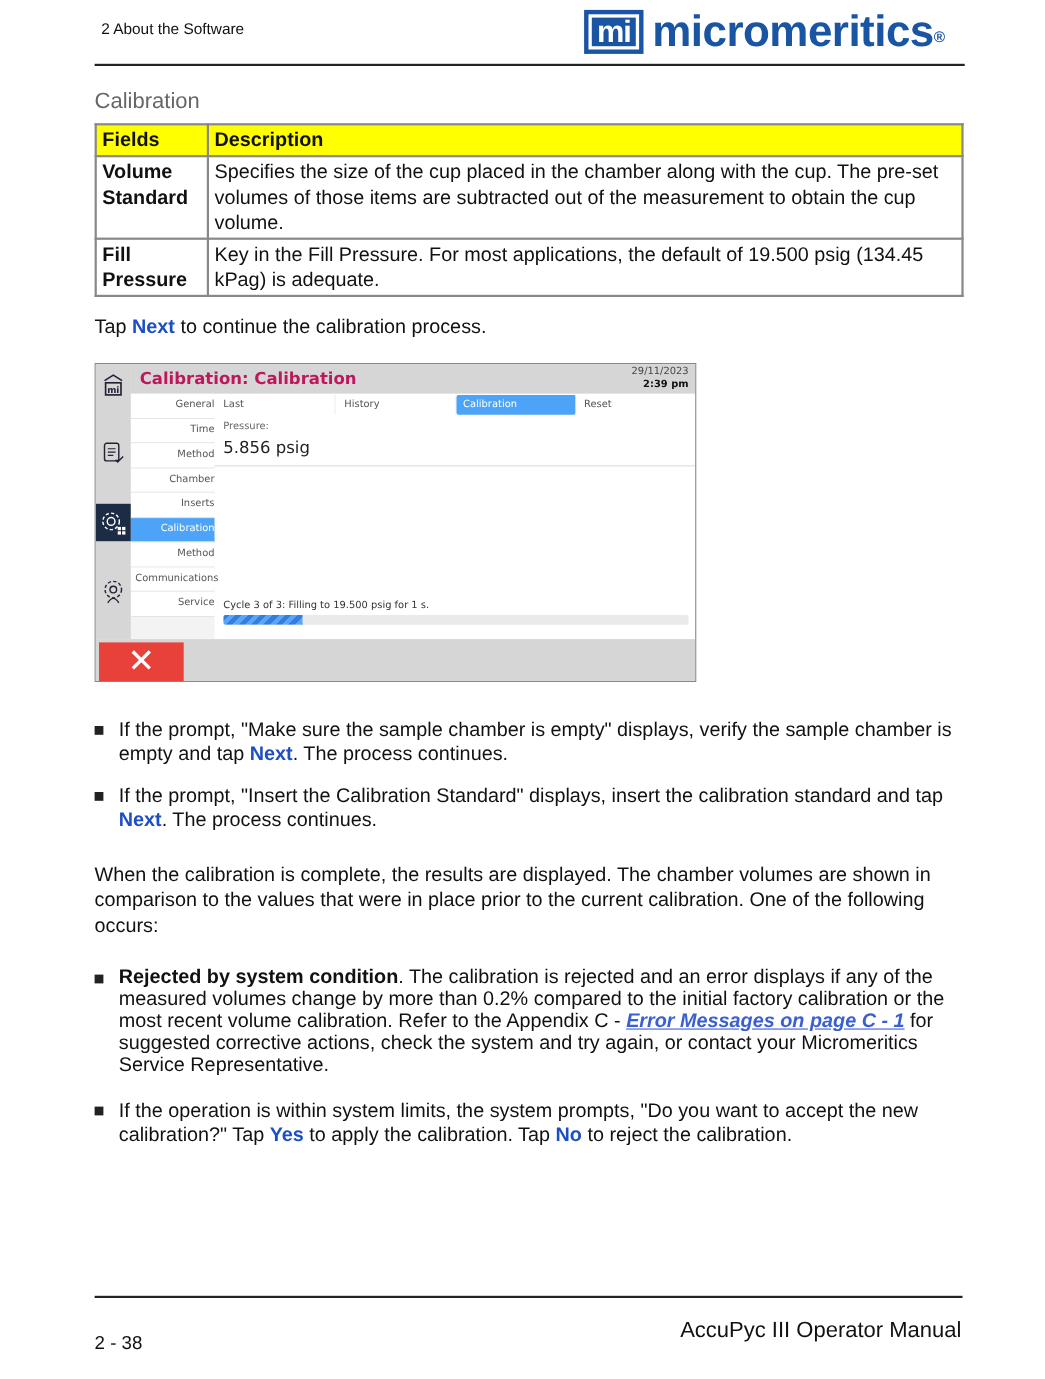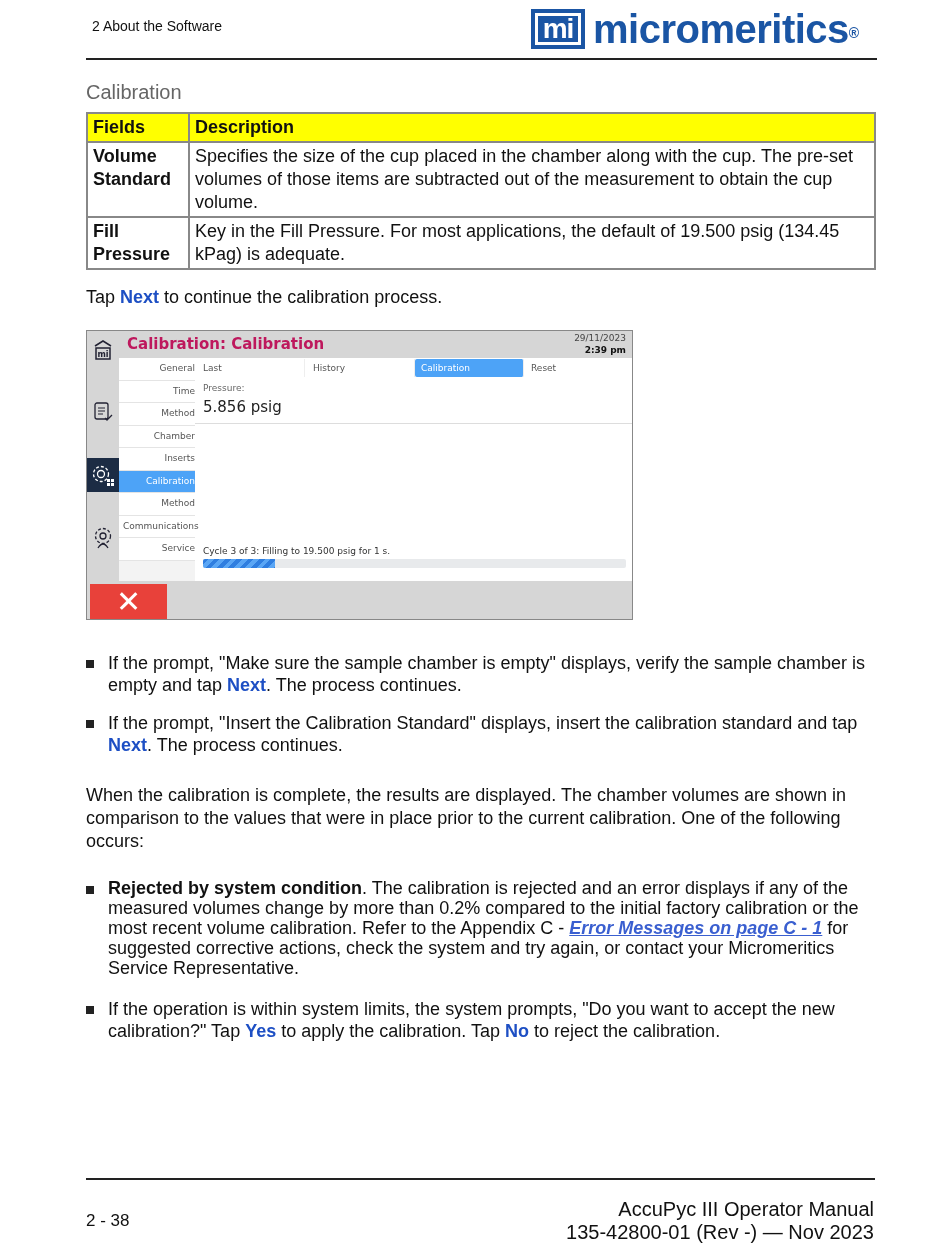--- a/index.html
+++ b/index.html
@@ -181,14 +181,13 @@
 </div>
 <div class="abs bl" style="top:998px;">
   <span class="bullet"></span>
   <span class="txt"><span>If the operation is within system limits, the system prompts, "Do you want to accept the new calibration?" Tap </span><span class="kw">Yes</span><span> to apply the calibration. Tap </span><span class="kw">No</span><span> to reject the calibration.</span></span>
 </div>
 
 <div class="abs ftr-rule"></div>
 <div class="abs ftr-left">2 - 38</div>
 <div class="abs ftr-right">
   <div>AccuPyc III Operator Manual</div>
-  <div>135-42800-01 (Rev -) — Nov 2023</div>
 </div>
 
 </body></html>

